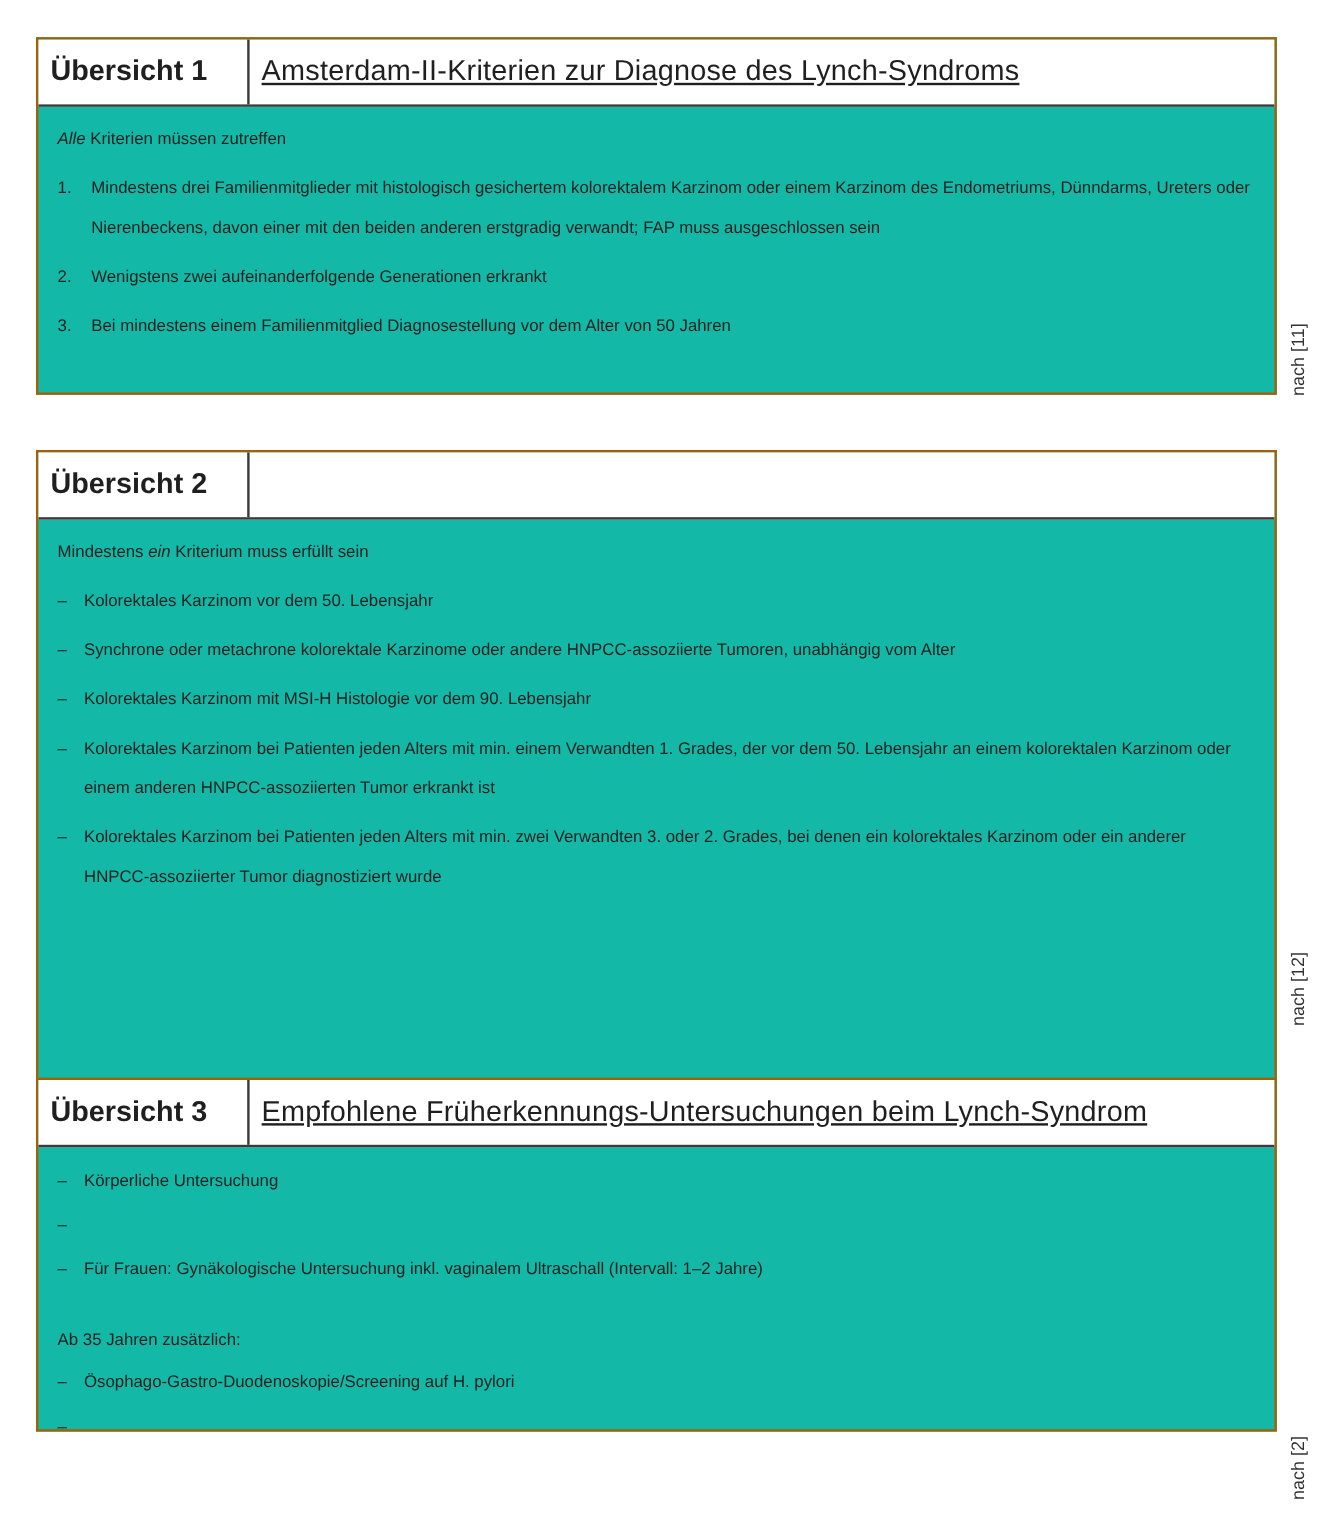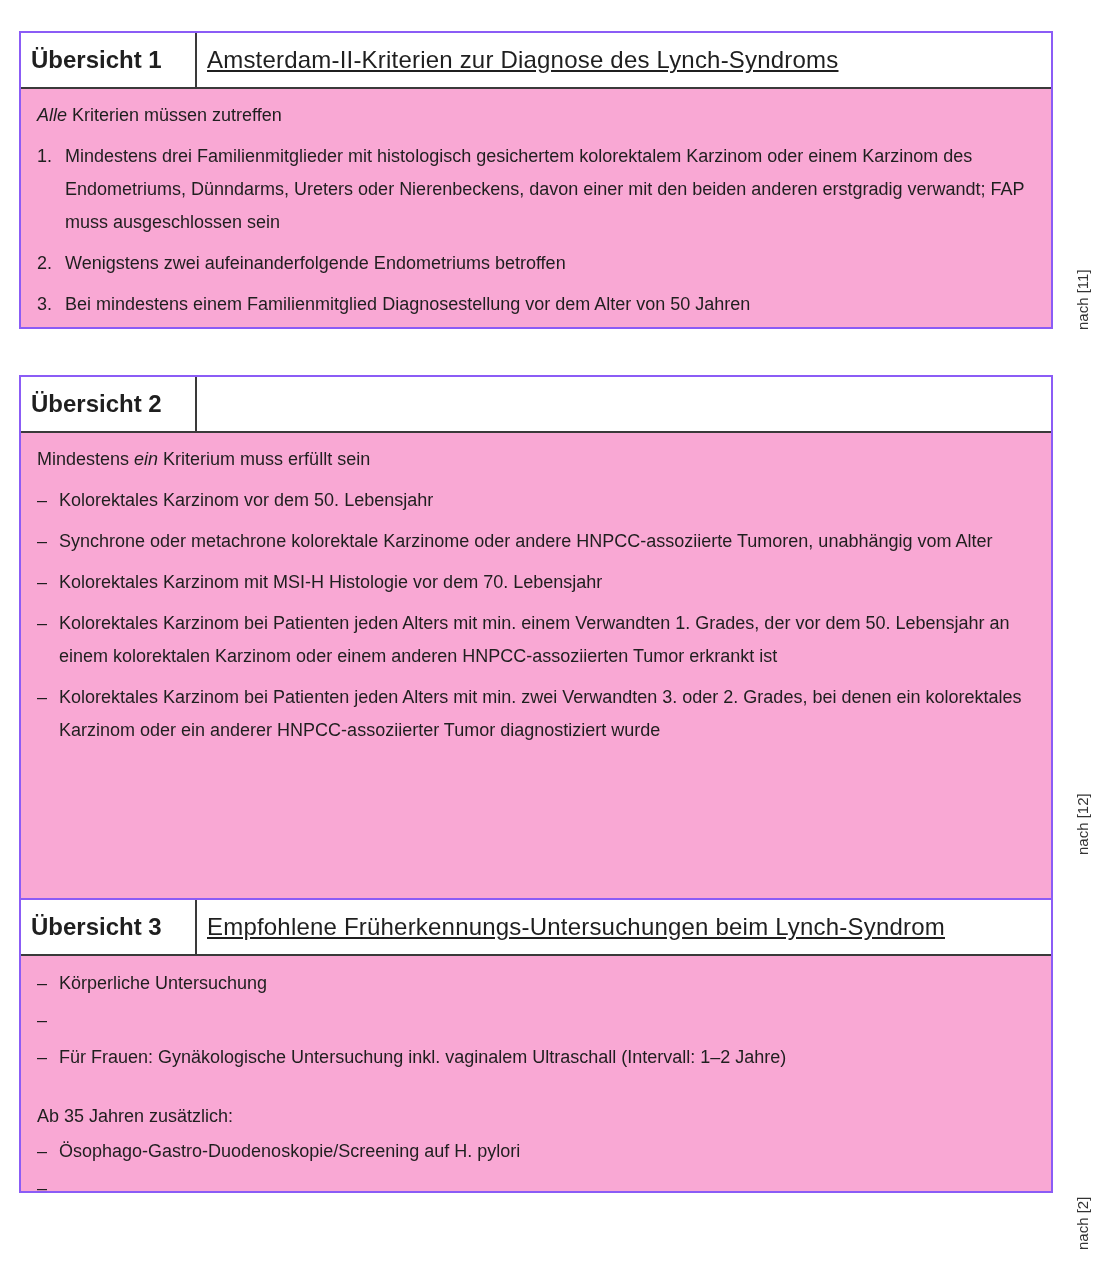--- a/index.html
+++ b/index.html
@@ -1,21 +1,21 @@
 <!DOCTYPE html>
 <html><head>
 <meta charset="utf-8">
 <style>
   html, body { margin:0; padding:0; background:#ffffff; }
   body { width:1100px; height:1274px; position:relative; font-family:"Liberation Sans", "DejaVu Sans", sans-serif; color:#1f1f1f; }
-  .box { position:absolute; left:19px; width:1034px; border:2px solid #8b5cf6; background:#f9a8d4; box-sizing:border-box; }
+  .box { position:absolute; left:30px; width:1034px; border:2px solid #a16207; background:#14b8a6; box-sizing:border-box; }
   .hdr { display:flex; height:54px; background:#ffffff; border-bottom:2px solid #3a3a3a; }
   .hdr .num { width:176px; border-right:2px solid #3a3a3a; font-weight:bold; font-size:24px; padding-left:10px; display:flex; align-items:center; box-sizing:border-box; }
   .hdr .ttl { flex:1; font-size:24px; padding-left:10px; display:flex; align-items:center; letter-spacing:0.2px;text-decoration:underline; }
-  .body { padding:10px 16px 10px 16px; font-size:18px; line-height:33px; }
+  .body { padding:10px 16px 10px 16px; font-size:14px; line-height:33px; }
   .row { margin-bottom:8px; }
   .numitem { display:flex; margin-bottom:8px; }
   .numitem .n { width:28px; flex:none; }
   .dash { display:flex; margin-bottom:8px; }
   .dash .d { width:22px; flex:none; }
   .dash.tight { margin-bottom:2px; }
   .gap { height:22px; }
   .src { position:absolute; left:1074px; font-size:15px; color:#333; transform:rotate(-90deg); transform-origin:left top; white-space:nowrap; }
 </style>
 </head>
@@ -27,21 +27,21 @@
     <div class="ttl">Amsterdam-II-Kriterien zur Diagnose des Lynch-Syndroms</div>
   </div>
   <div class="body">
     <div class="row"><i>Alle</i><span> Kriterien müssen zutreffen</span></div>
     <div class="numitem">
         <span class="n">1.</span>
         <span>Mindestens drei Familienmitglieder mit histologisch gesichertem kolorektalem Karzinom oder einem Karzinom des Endometriums, Dünndarms, Ureters oder Nierenbeckens, davon einer mit den beiden anderen erstgradig verwandt; FAP muss ausgeschlossen sein</span>
       </div>
     <div class="numitem">
         <span class="n">2.</span>
-        <span>Wenigstens zwei aufeinanderfolgende Endometriums betroffen</span>
+        <span>Wenigstens zwei aufeinanderfolgende Generationen erkrankt</span>
       </div>
     <div class="numitem">
         <span class="n">3.</span>
         <span>Bei mindestens einem Familienmitglied Diagnosestellung vor dem Alter von 50 Jahren</span>
       </div>
   </div>
 </div>
 <div class="src" style="top:330px;">nach [11]</div>
 
 <div class="box" style="top:375px;height:560px;">
@@ -53,21 +53,21 @@
     <div class="dash">
         <span class="d">–</span>
         <span>Kolorektales Karzinom vor dem 50. Lebensjahr</span>
       </div>
     <div class="dash">
         <span class="d">–</span>
         <span>Synchrone oder metachrone kolorektale Karzinome oder andere HNPCC-assoziierte Tumoren, unabhängig vom Alter</span>
       </div>
     <div class="dash">
         <span class="d">–</span>
-        <span>Kolorektales Karzinom mit MSI-H Histologie vor dem 70. Lebensjahr</span>
+        <span>Kolorektales Karzinom mit MSI-H Histologie vor dem 90. Lebensjahr</span>
       </div>
     <div class="dash">
         <span class="d">–</span>
         <span>Kolorektales Karzinom bei Patienten jeden Alters mit min. einem Verwandten 1. Grades, der vor dem 50. Lebensjahr an einem kolorektalen Karzinom oder einem anderen HNPCC-assoziierten Tumor erkrankt ist</span>
       </div>
     <div class="dash">
         <span class="d">–</span>
         <span>Kolorektales Karzinom bei Patienten jeden Alters mit min. zwei Verwandten 3. oder 2. Grades, bei denen ein kolorektales Karzinom oder ein anderer HNPCC-assoziierter Tumor diagnostiziert wurde</span>
       </div>
   </div>

